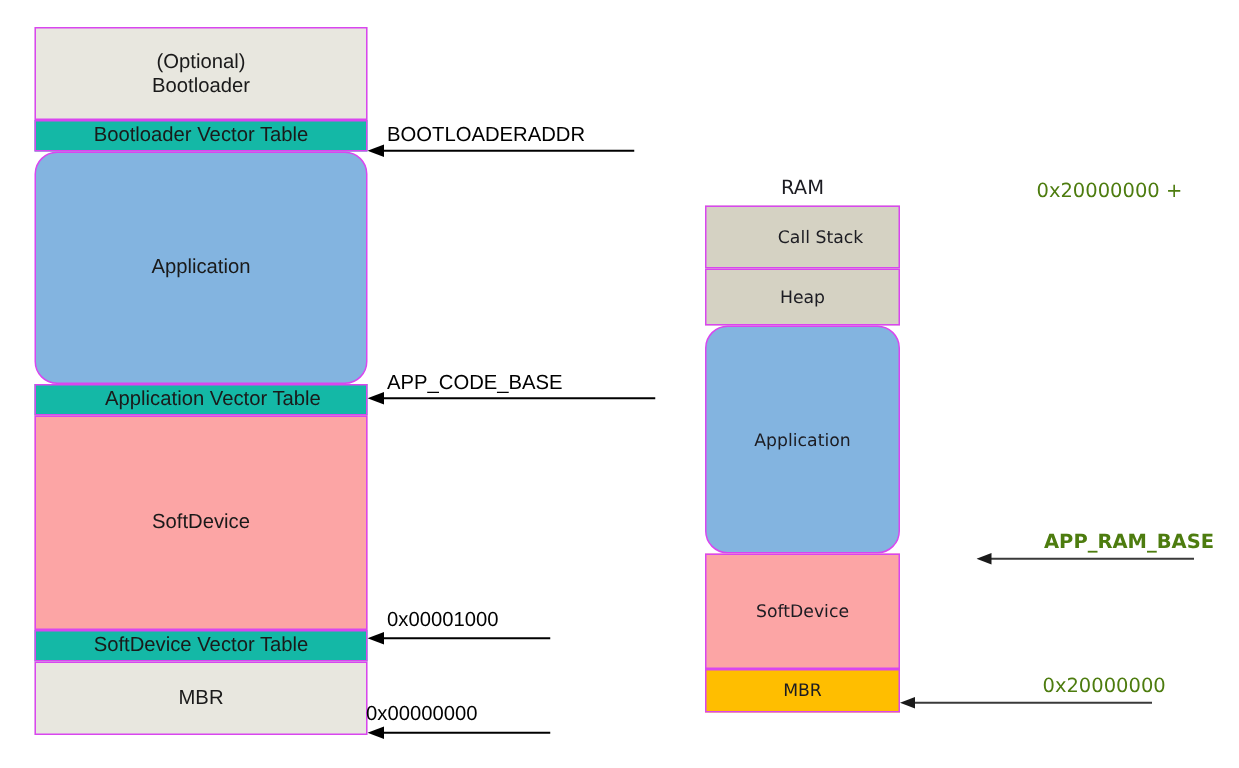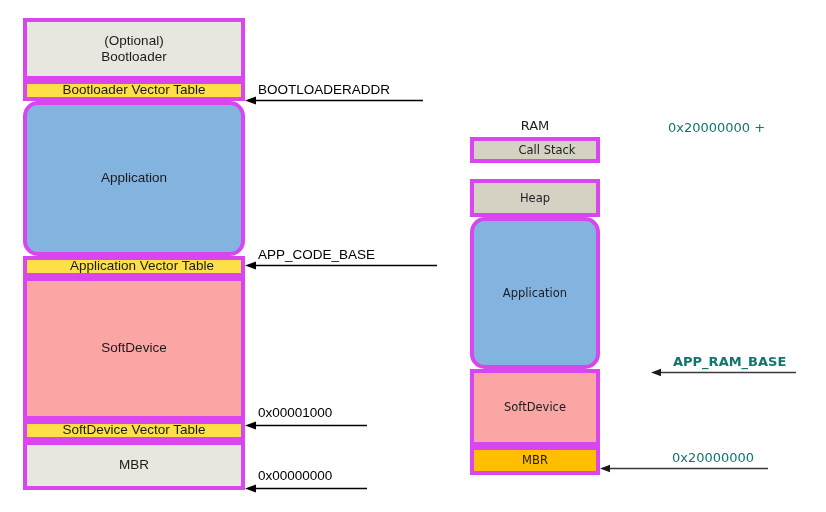--- a/index.html
+++ b/index.html
@@ -12,21 +12,21 @@
     height: 512px;
     position: relative;
     font-family: "Liberation Sans", sans-serif;
     overflow: hidden;
   }
 
   
   .blk {
     position: absolute;
     box-sizing: border-box;
-    border: 4px solid #d946ef;
+    border: 1px solid #d946ef;
     display: flex;
     align-items: center;
     justify-content: center;
     text-align: center;
     color: #1a1a1a;
     line-height: 1.22;
   }
 
   
   #flash-diagram {
@@ -35,21 +35,21 @@
     top: 18px;
     width: 222px;
     height: 472px;
   }
   #flash-diagram .blk {
     left: 0;
     width: 222px;
     font-size: 13.5px;
   }
   .c-beige    { background: #e8e7df; }
-  .c-khaki    { background: #fde047; }
+  .c-khaki    { background: #14b8a6; }
   .c-blue     { background: #83b4e0; border-radius: 15px; }
   .c-bluegrey { background: #fca5a5; }
   .c-orange   { background: #ffbe00; }
 
   
   #ram-diagram {
     position: absolute;
     left: 470px;
     top: 137px;
     width: 130px;
@@ -81,23 +81,24 @@
     font-family: "Liberation Sans", sans-serif;
     font-size: 13.5px;
     color: #000000;
     white-space: nowrap;
   }
   
   .anno-r {
     position: absolute;
     font-family: "DejaVu Sans", sans-serif;
     font-size: 13px;
-    color: #0f766e;
+    color: #4d7c0f;
     white-space: nowrap;
     line-height: 1.35;
+    margin-left: 23px;
   }
   .anno-r.bold { font-weight: bold; }
 
   
   .arrow {
     position: absolute;
     height: 9px;
     pointer-events: none;
   }
   .arrow svg { display: block; }
@@ -158,33 +159,33 @@
 </div>
 
 <div class="anno-l" style="left:258px;top:405px;">0x00001000</div>
 <div class="arrow" style="left:245px;top:421px;width:122px;">
   <svg width="122" height="9" viewBox="0 0 122 9">
     <line x1="10" y1="4.5" x2="122" y2="4.5" stroke="#000" stroke-width="1.3"></line>
     <polygon points="0,4.5 11,0.4 11,8.6" fill="#000"></polygon>
   </svg>
 </div>
 
-<div class="anno-l" style="left:258px;top:468px;text-align:right;">0x00000000</div>
+<div class="anno-l" style="left:244px;top:468px;text-align:right;">0x00000000</div>
 <div class="arrow" style="left:245px;top:484px;width:122px;">
   <svg width="122" height="9" viewBox="0 0 122 9">
     <line x1="10" y1="4.5" x2="122" y2="4.5" stroke="#000" stroke-width="1.3"></line>
     <polygon points="0,4.5 11,0.4 11,8.6" fill="#000"></polygon>
   </svg>
 </div>
 
 <div id="ram-title">RAM</div>
 
 <div id="ram-diagram">
 
-  <div class="blk c-ramtan" style="top:0px;height:26px;padding-left:24px;">
+  <div class="blk c-ramtan" style="top:0px;height:42px;padding-left:24px;">
     <span>Call Stack</span>
   </div>
 
   <div class="blk c-ramtan" style="top:42px;height:38px;">
     <span>Heap</span>
   </div>
 
   <div class="blk c-blue" style="top:80px;height:152px;">
     <span>Application</span>
   </div>

